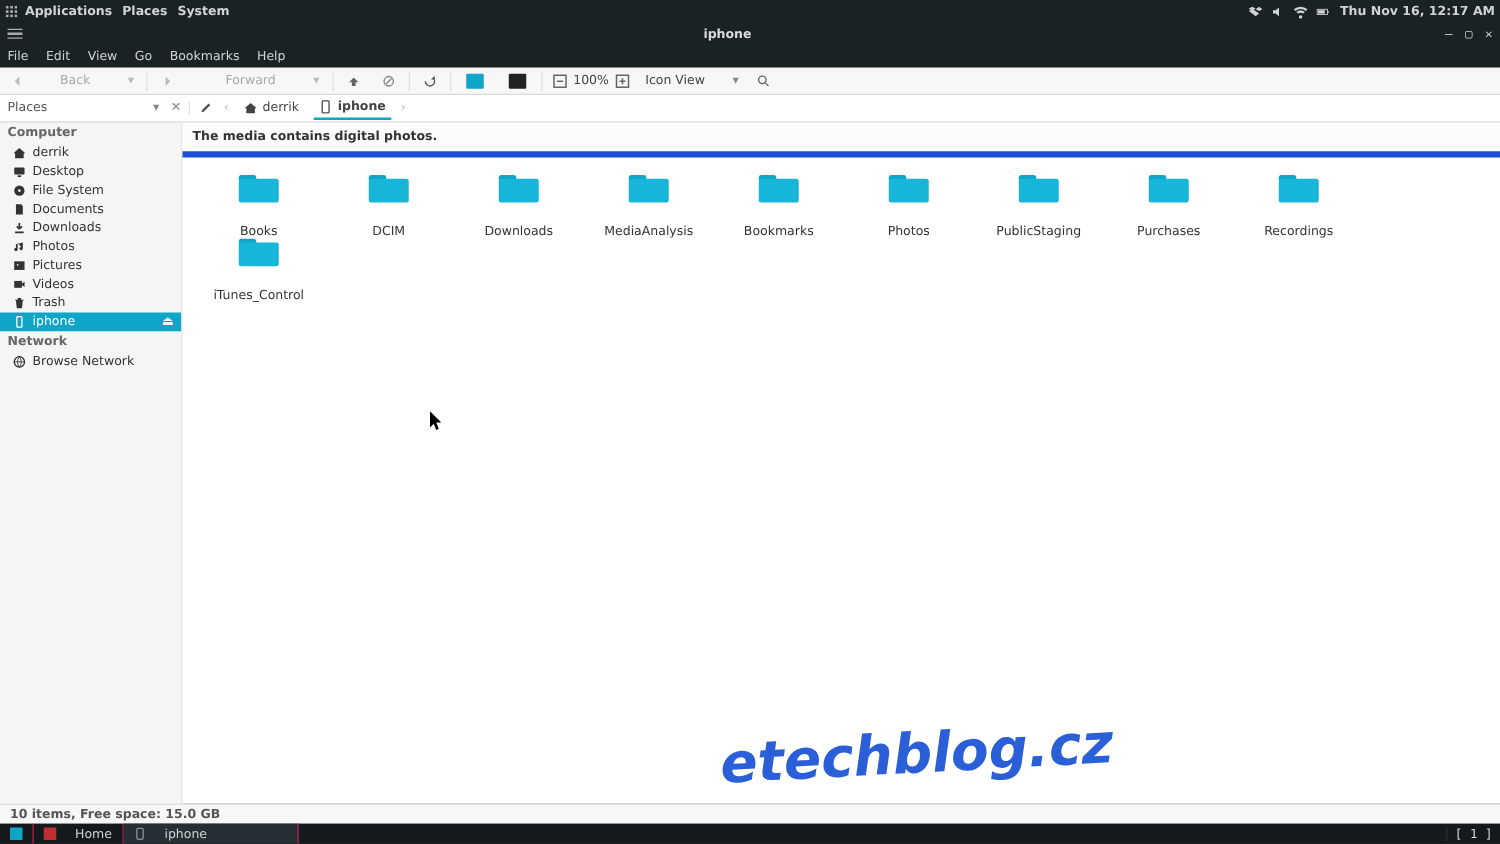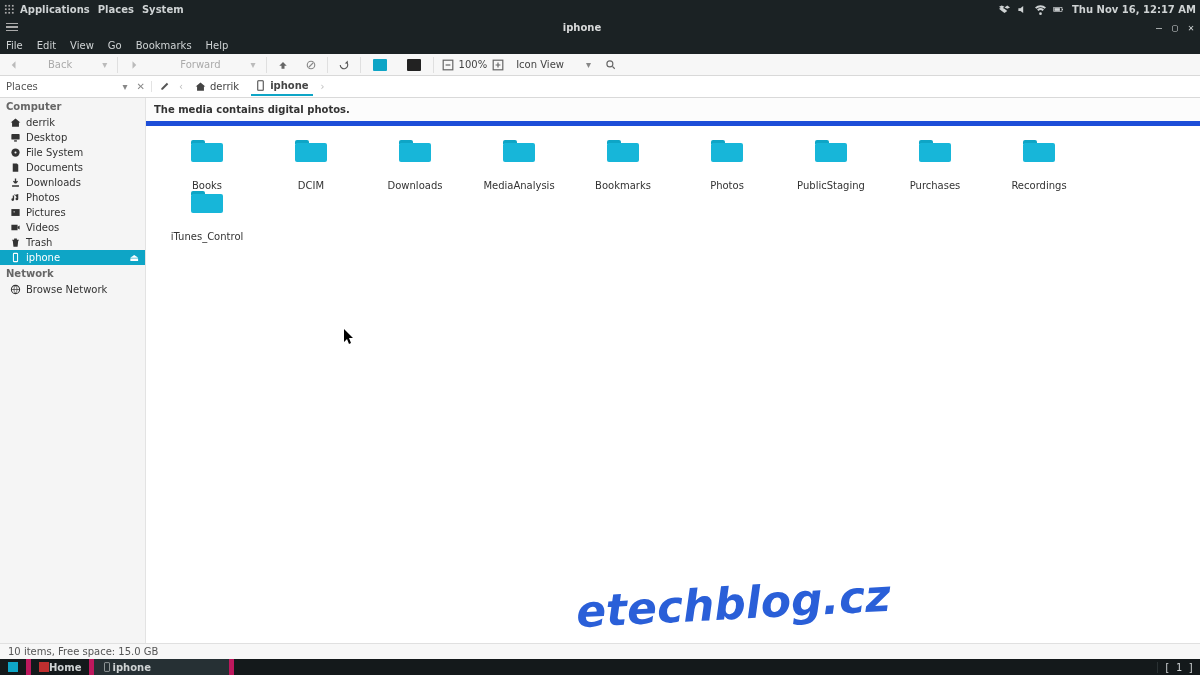--- a/index.html
+++ b/index.html
@@ -63,25 +63,25 @@
 .folder { width:74px; display:flex; flex-direction:column; align-items:center; cursor:pointer; }
 .folder .ficon { width:32px; height:22px; position:relative; margin-bottom:6px; }
 .folder .ficon::before { content:""; position:absolute; top:0; left:0; width:14px; height:4px; background:#0ea5c6; border-radius:2px 2px 0 0; }
 .folder .ficon::after { content:""; position:absolute; top:3px; left:0; right:0; bottom:0; background:#17b6d9; border-radius:2px; }
 .folder .flabel { font-size:10px; color:#333; text-align:center; white-space:nowrap;margin-top:12px; }
 
 .watermark { position:absolute; left:430px; top:480px; font-size:44px; font-weight:bold; font-style:italic; color:#2a5fd8; pointer-events:none; transform:rotate(-3deg); }
 .cursor { position:absolute; left:198px; top:231px; pointer-events:none; }
 
 
-.statusbar { height:16px; background:#f7f7f7; border-top:1px solid #e0e0e0; font-size:10px; color:#555; display:flex; align-items:center; padding:0 8px; }
+.statusbar { height:16px; background:#f7f7f7; border-top:1px solid #e0e0e0; font-size:10px; color:#555; display:flex; align-items:center; padding:0 8px;font-weight:bold; }
 
 
 .taskbar { height:16px; background:#14191b; color:#cfd3d4; display:flex; align-items:center; font-size:10px; }
-.taskbar .tk-btn { display:flex; align-items:center; gap:0; padding:0 8px; height:100%; border-right:5px solid #be185d; cursor:pointer;font-weight:bold; }
+.taskbar .tk-btn { display:flex; align-items:center; gap:15px; padding:0 8px; height:100%; border-right:1px solid #be185d; cursor:pointer; }
 .taskbar .tk-btn.active { background:#263034; }
 .taskbar .tk-sq { width:10px; height:10px; }
 .taskbar .spacer { flex:1; }
 .taskbar .ws { padding:0 6px; border-left:1px solid #2a3133; font-family:monospace; }
 </style>
 </head>
 <body>
 
 <div class="panel-top">
   <span class="apps-icon"></span>

